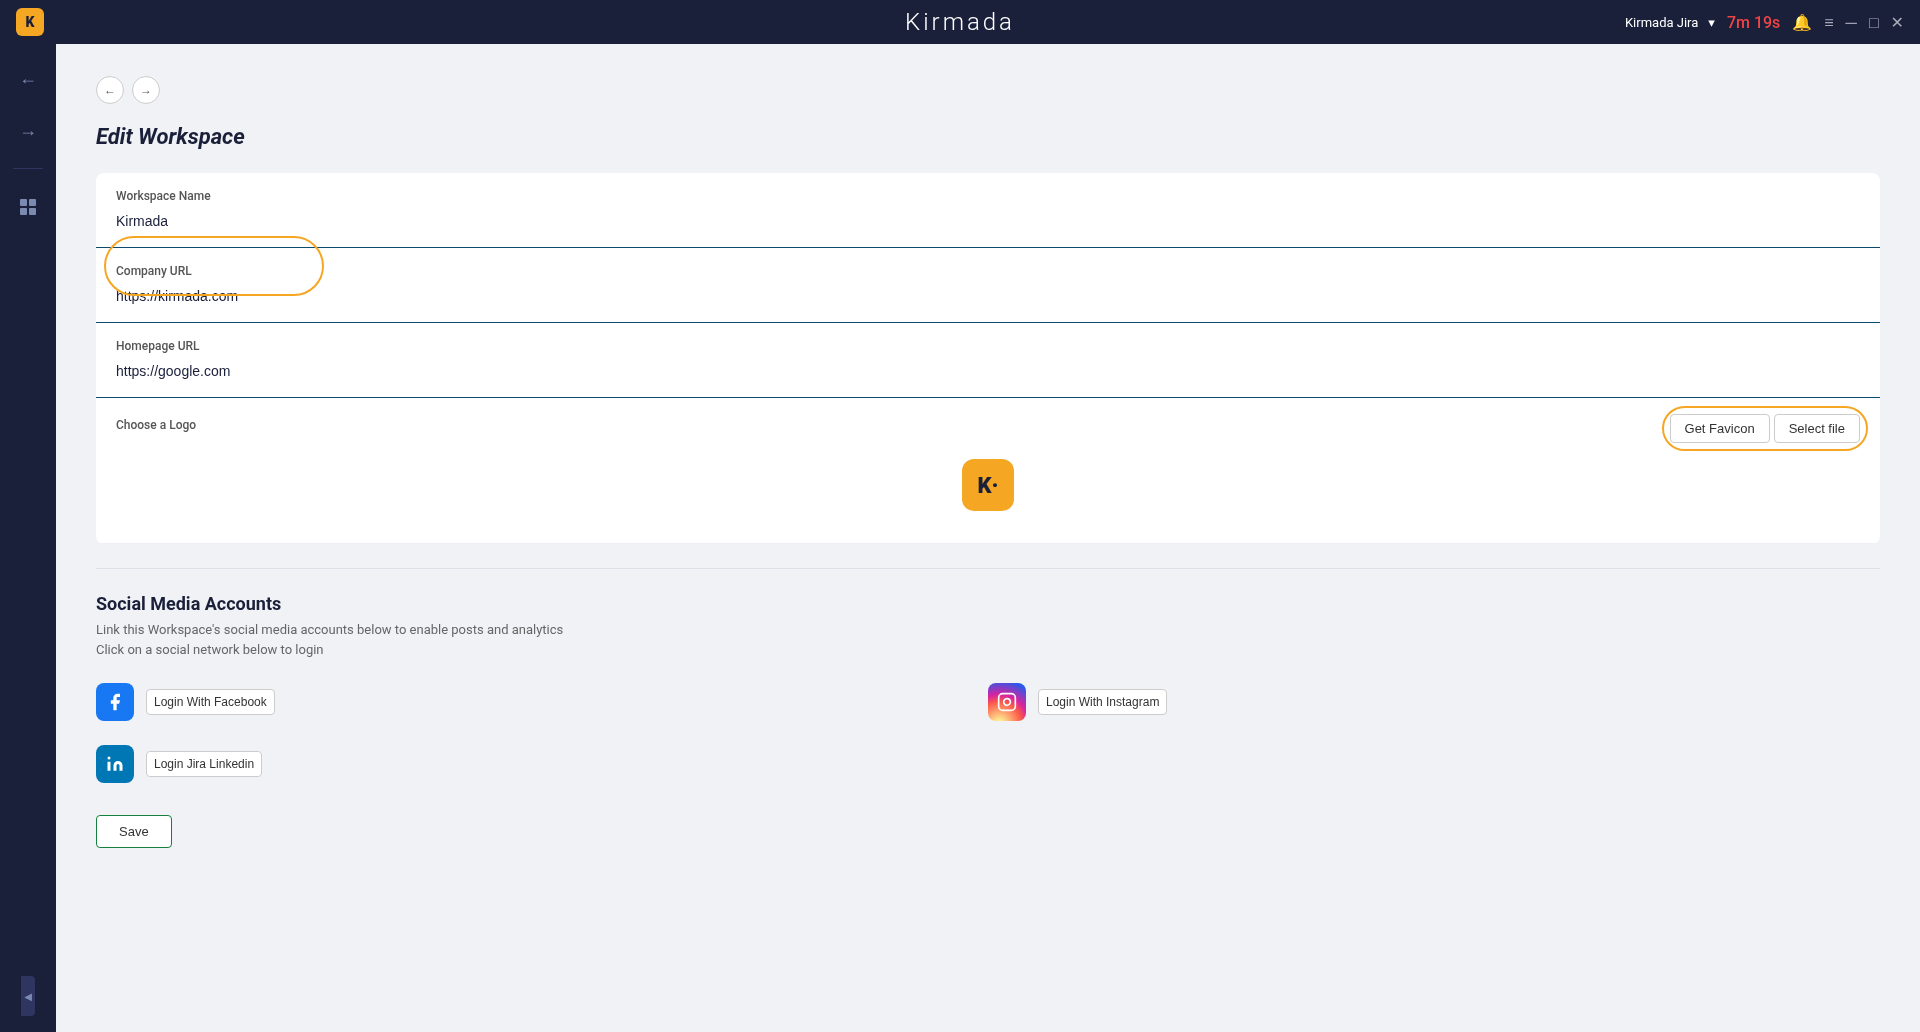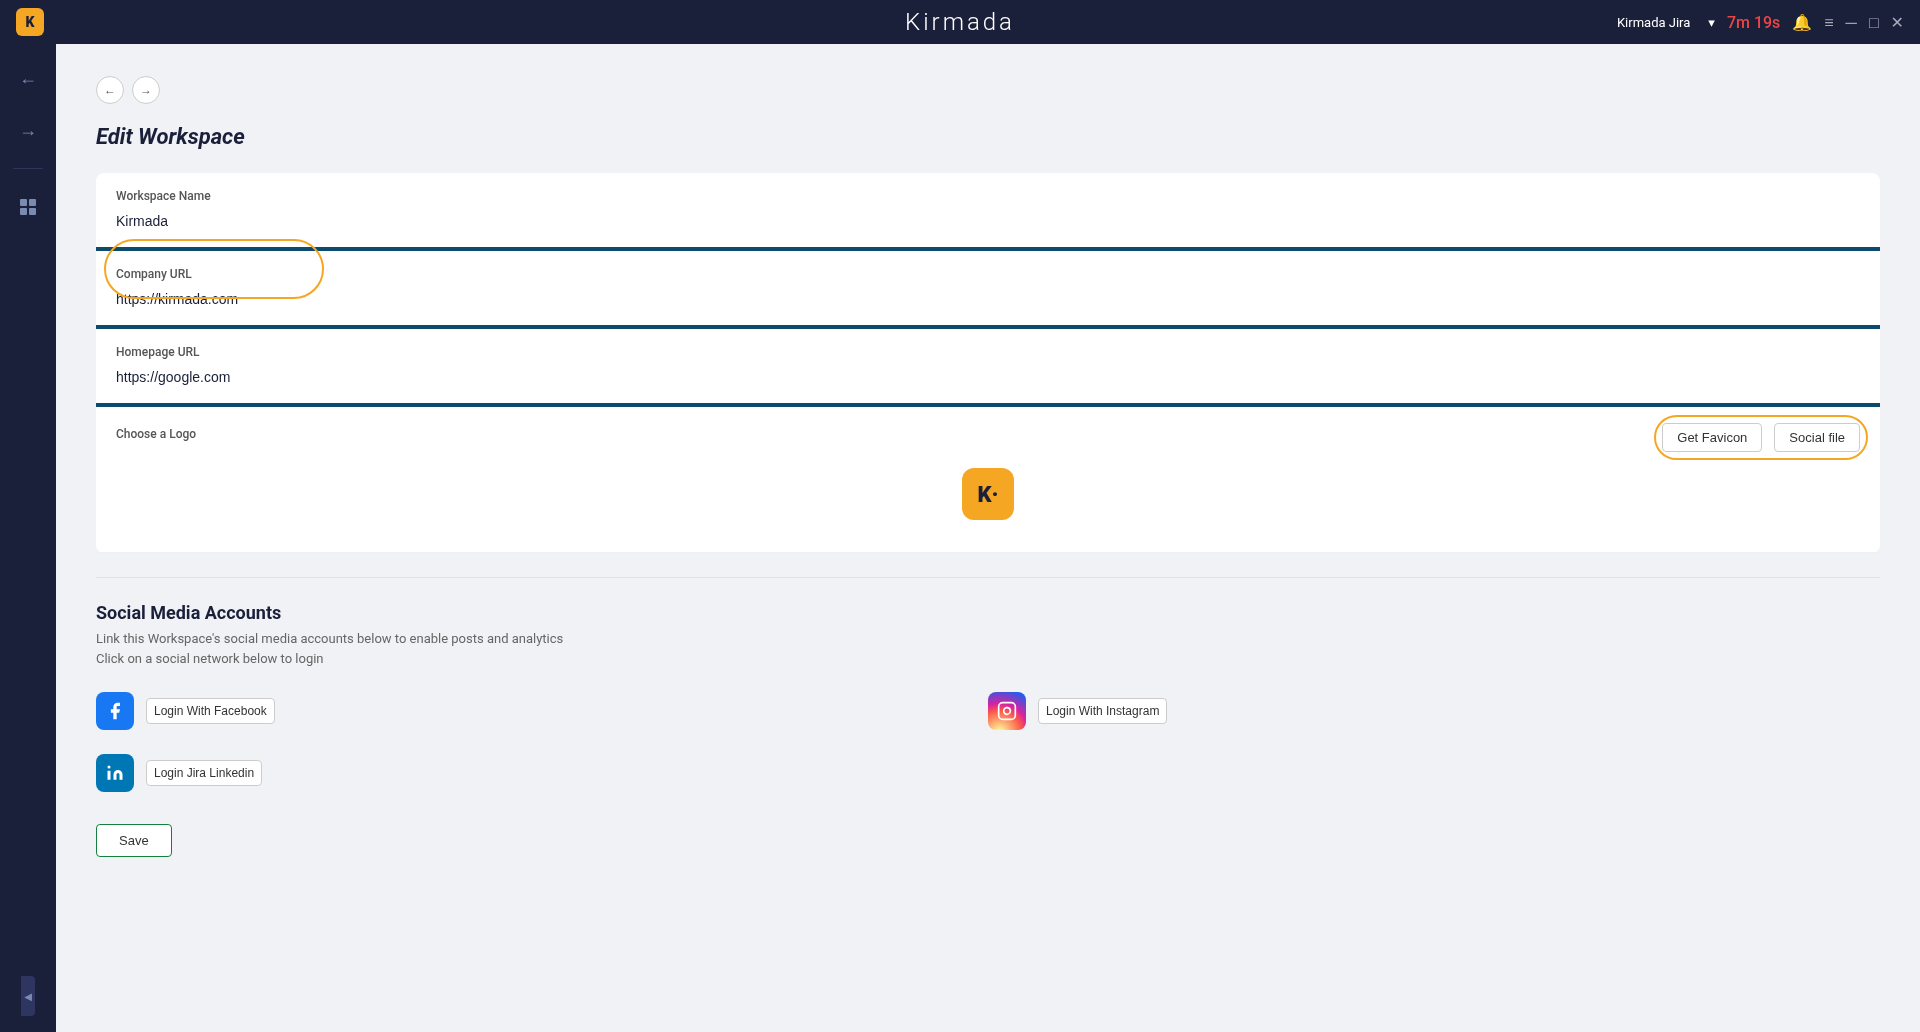--- a/index.html
+++ b/index.html
@@ -23,21 +23,21 @@
       border-radius: 6px;
       display: flex; align-items: center; justify-content: center;
       font-weight: 900; color: #1a1f3a; font-size: 14px;
     }
     .top-nav-center {
       position: absolute; left: 50%; transform: translateX(-50%);
       color: white; font-size: 22px; font-weight: 300; letter-spacing: 2px;
     }
     .top-nav-right { display: flex; align-items: center; gap: 12px; }
     .workspace-selector {
-      display: flex; align-items: center; gap: 18px;
+      display: flex; align-items: center; gap: 10px;
       color: white; font-size: 13px; cursor: pointer;
     }
     .timer { color: #ef4444; font-size: 16px; font-weight: 500; }
     .nav-icon { color: #aab; font-size: 16px; cursor: pointer; }
 
     
     .app-body { display: flex; flex: 1; overflow: hidden; }
 
     
     .sidebar {
@@ -93,21 +93,21 @@
     }
 
     
     .form-section {
       background: white; border-radius: 8px; padding: 0;
       margin-bottom: 0;
     }
 
     .form-field {
       padding: 16px 20px;
-      border-bottom: 4px solid #0c4a6e;
+      border-bottom: 1px solid #0c4a6e;
     }
     .form-field:last-child { border-bottom: none; }
 
     .field-label {
       font-size: 12px; font-weight: 500; color: #555; margin-bottom: 8px;
     }
     .field-input {
       width: 100%; border: none; background: transparent;
       font-size: 14px; color: #1a1f3a; outline: none;
       padding: 2px 0;
@@ -129,21 +129,21 @@
     
     .logo-section {
       padding: 16px 20px;
       border-bottom: 1px solid #eef0f5;
       position: relative;
     }
     .logo-row {
       display: flex; align-items: center; justify-content: space-between;
     }
     .logo-buttons {
-      display: flex; gap: 12px; align-items: center;
+      display: flex; gap: 4px; align-items: center;
       position: relative;
     }
     .logo-highlight {
       position: absolute;
       top: -8px; left: -8px;
       width: calc(100% + 16px); height: calc(100% + 16px);
       border: 2px solid #f5a623;
       border-radius: 25px;
       pointer-events: none;
     }
@@ -306,21 +306,21 @@
         <div class="field-label">Homepage URL</div>
         <input class="field-input" type="text" value="https://google.com" style="">
       </div>
 
       <div class="logo-section">
         <div class="logo-row">
           <div class="field-label">Choose a Logo</div>
           <div class="logo-buttons">
             <div class="logo-highlight"></div>
             <button class="btn-secondary">Get Favicon</button>
-            <button class="btn-secondary">Social file</button>
+            <button class="btn-secondary">Select file</button>
           </div>
         </div>
         <div class="logo-preview">
           <div class="logo-icon-preview">K·</div>
         </div>
       </div>
 
     </div>
 
     <div class="section-divider"></div>

